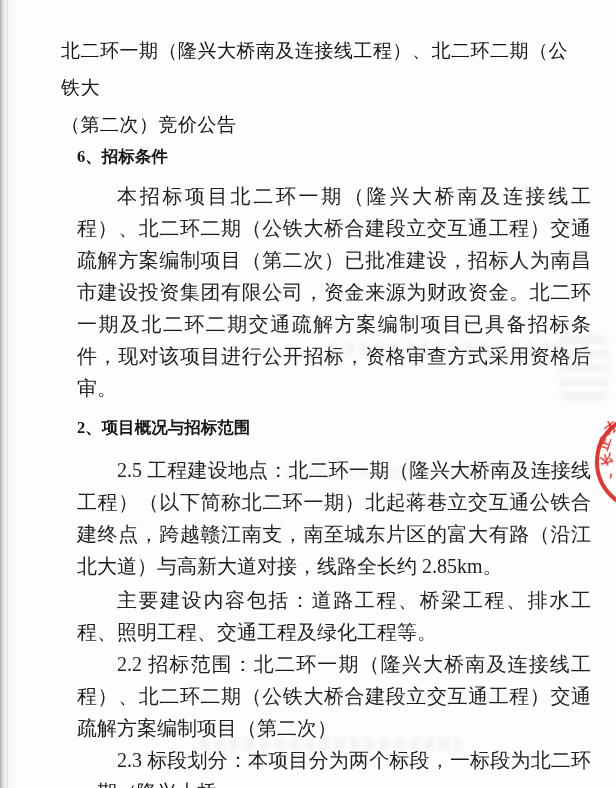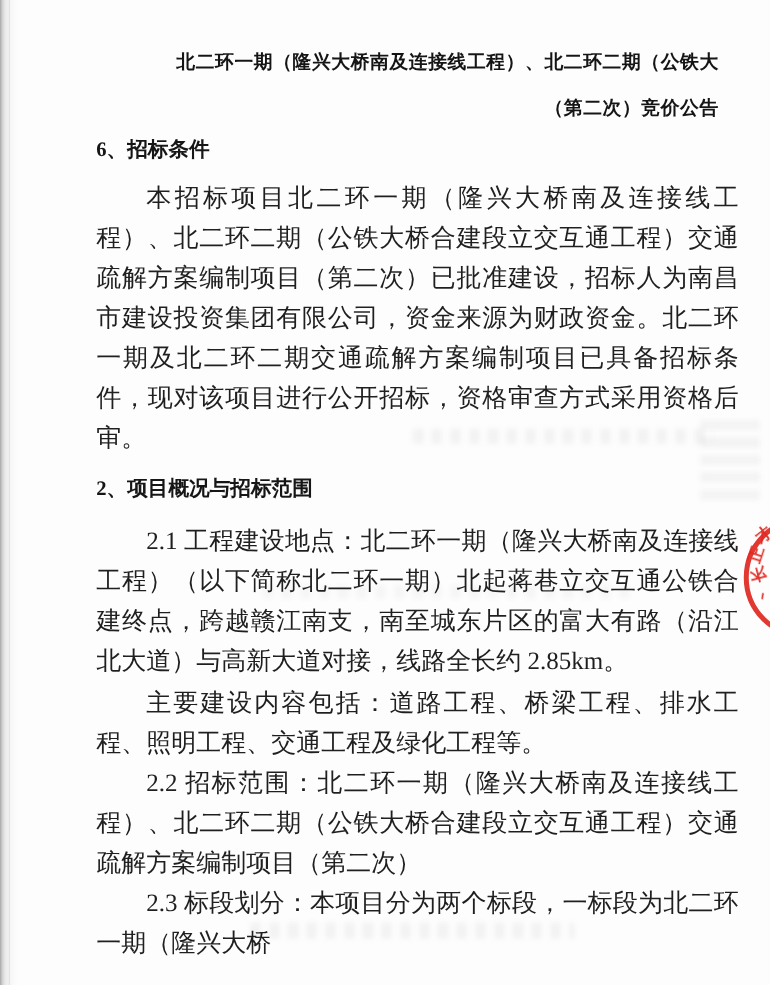--- a/index.html
+++ b/index.html
@@ -27,23 +27,23 @@
     width: 1px;
     background: rgba(0,0,0,0.07);
   }
   .doc {
     position: relative;
     padding: 32px 25px 0 77px;
   }
   .title-wrap {
     position: relative;
     left: -16px;
-    text-align: right;
-    font-weight: 700;
-    font-size: 15px;
+    text-align: left;
+    font-weight: 400;
+    font-size: 19px;
     line-height: 37px;
     letter-spacing: 0.5px;
     color: #151515;
   }
   .heading {
     font-weight: 700;
     font-size: 16.5px;
     line-height: 32px;
     color: #161616;
   }
@@ -115,21 +115,21 @@
       <div>北二环一期（隆兴大桥南及连接线工程）、北二环二期（公铁大</div>
       <div>（第二次）竞价公告</div>
     </div>
 
     <div class="heading h1">6、招标条件</div>
 
     <p class="p first">本招标项目北二环一期（隆兴大桥南及连接线工程）、北二环二期（公铁大桥合建段立交互通工程）交通疏解方案编制项目（第二次）已批准建设，招标人为南昌市建设投资集团有限公司，资金来源为财政资金。北二环一期及北二环二期交通疏解方案编制项目已具备招标条件，现对该项目进行公开招标，资格审查方式采用资格后审。</p>
 
     <div class="heading h2">2、项目概况与招标范围</div>
 
-    <p class="p mt10">2.1 工程建设地点：北二环一期（隆兴大桥南及连接线工程）（以下简称北二环一期）北起蒋巷立交互通公铁合建终点，跨越赣江南支，南至城东片区的富大有路（沿江北大道）与高新大道对接，线路全长约 2.85km。</p>
+    <p class="p mt10">2.5 工程建设地点：北二环一期（隆兴大桥南及连接线工程）（以下简称北二环一期）北起蒋巷立交互通公铁合建终点，跨越赣江南支，南至城东片区的富大有路（沿江北大道）与高新大道对接，线路全长约 2.85km。</p>
     <p class="p mt2">主要建设内容包括：道路工程、桥梁工程、排水工程、照明工程、交通工程及绿化工程等。</p>
     <p class="p">2.2 招标范围：北二环一期（隆兴大桥南及连接线工程）、北二环二期（公铁大桥合建段立交互通工程）交通疏解方案编制项目（第二次）</p>
     <p class="p">2.3 标段划分：本项目分为两个标段，一标段为北二环一期（隆兴大桥</p>
 
   </div>
 
   <div class="smudge s1"></div>
   <div class="smudge s2"></div>
   <div class="smudge s3"></div>
   <div class="smudge s4"></div>

